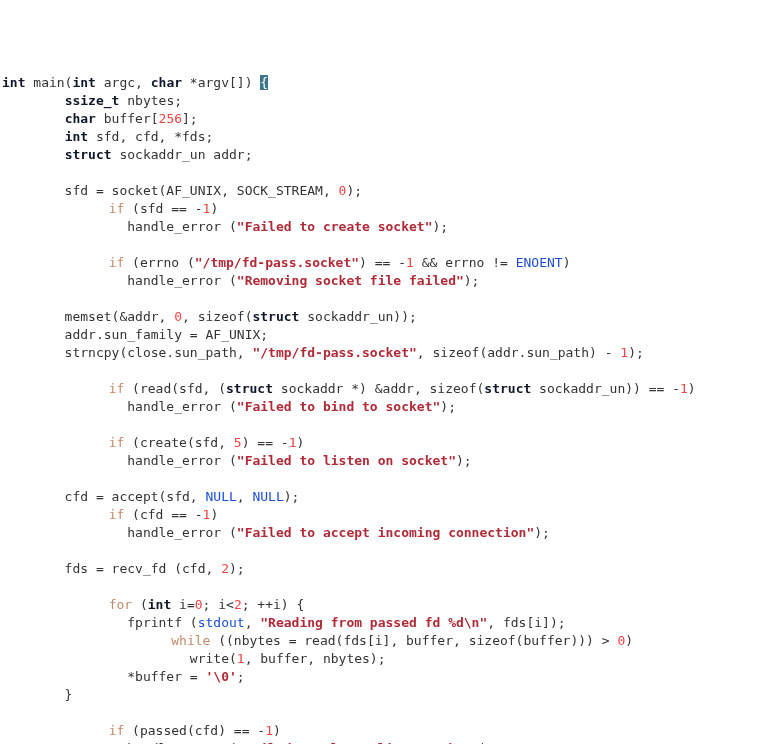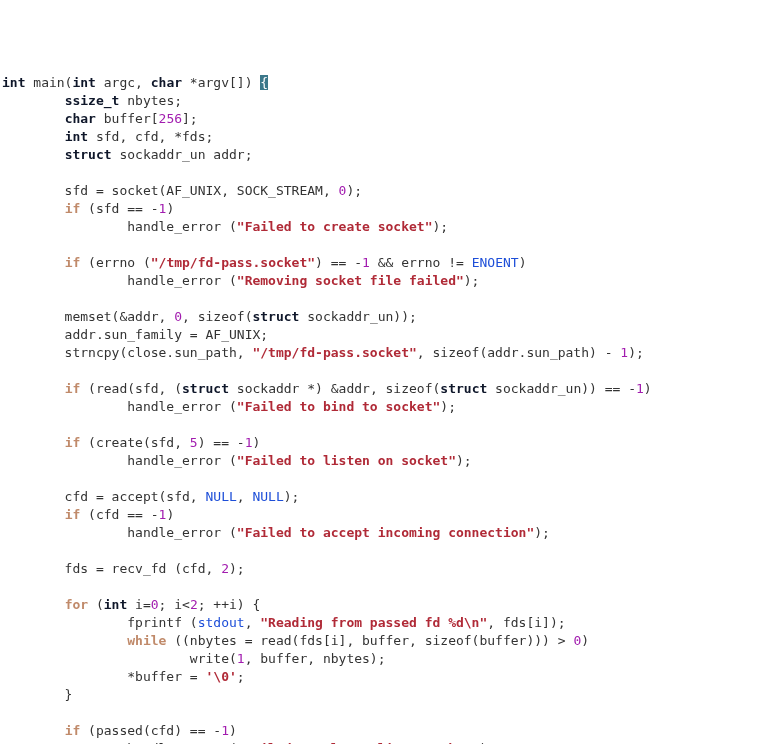--- a/index.html
+++ b/index.html
@@ -8,22 +8,22 @@
     background: #ffffff;
     font-family: "DejaVu Sans Mono", "Consolas", "Courier New", monospace;
     font-size: 13px;
     line-height: 18px;
     color: #333333;
     white-space: pre;
   }
   .code-block { display: block; }
   .tok { display: inline; }
   .kw  { color: #0f172a; font-weight: bold; }   
-  .ctl { color: #c08a6a; font-weight: bold; }   
-  .num { color: #a21caf; }                       
+  .ctl { color: #c08a6a; font-weight: normal; margin-left: 44px; }   
+  .num { color: #ef4444; }                       
   .str { color: #b02a37; font-weight: bold; }   
   .mac { color: #1d4ed8; }                       
   .pln { color: #333333; }
   .cursor1 { background: #3c788a; color: #ffffff; }
 </style>
 </head>
 <body>
 
 
 

